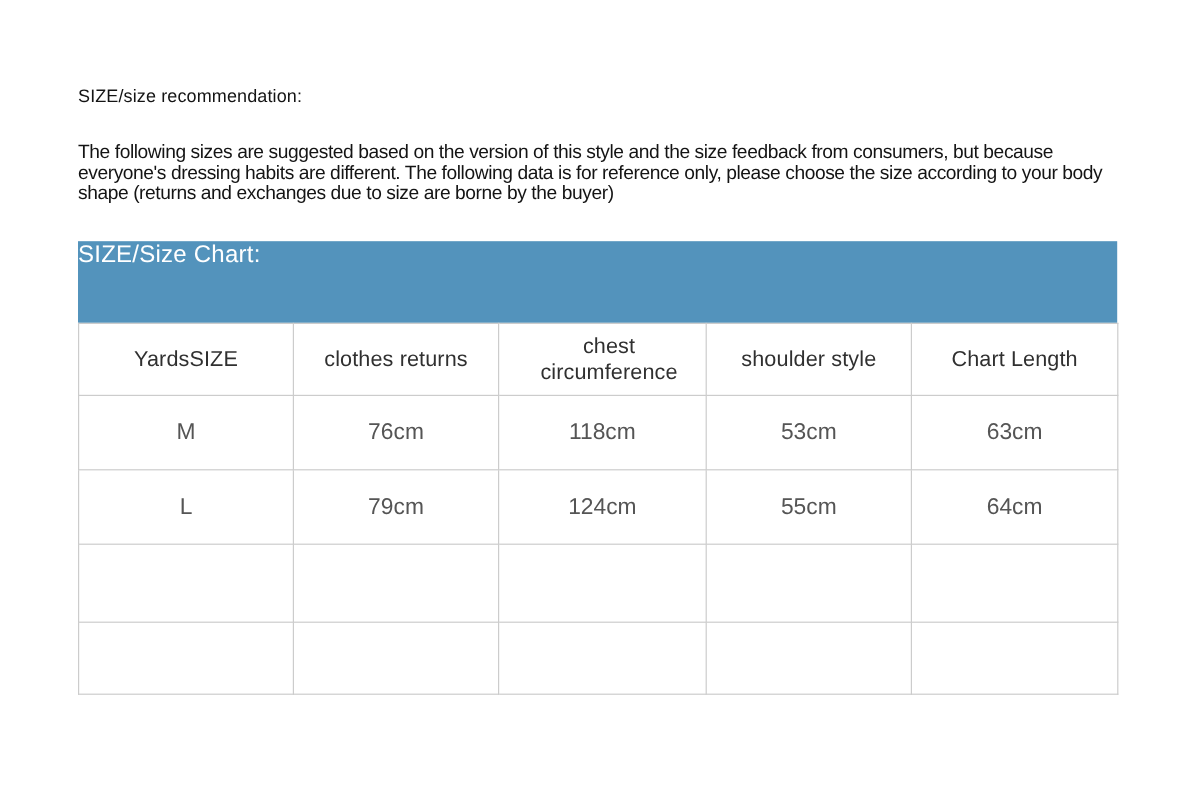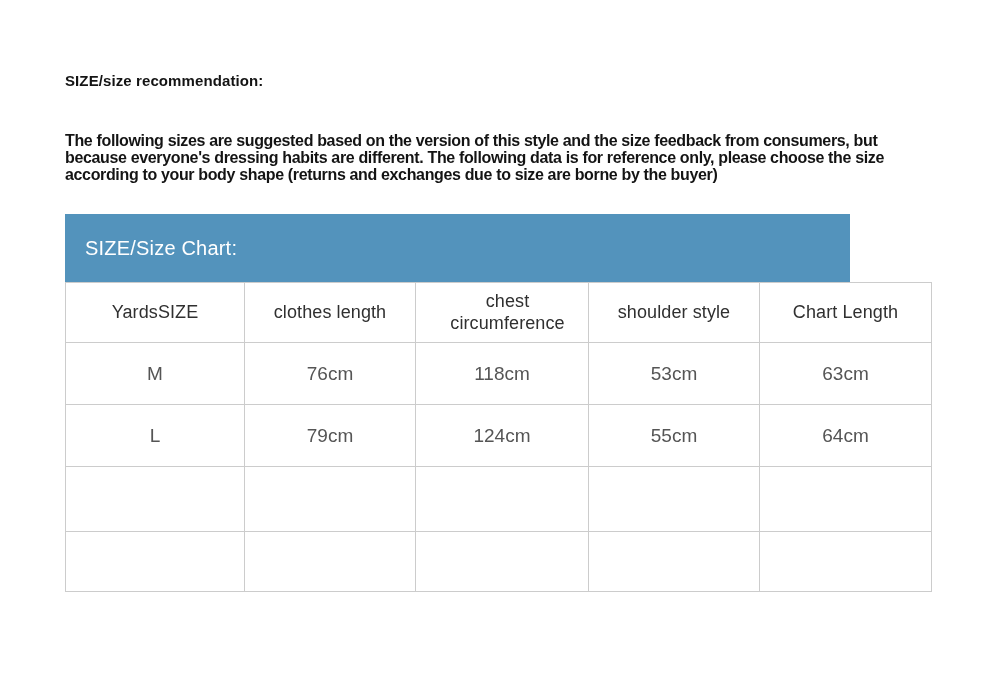--- a/index.html
+++ b/index.html
@@ -22,44 +22,42 @@
     height: 674px;
     background: #FFFFFF;
     overflow: hidden;
   }
   .content {
     padding: 72px 65px 0 65px;
   }
   .page-title {
     margin: 0;
     font-size: 15px;
-    font-weight: 700;
+    font-weight: 400;
     color: var(--body-text);
     letter-spacing: 0.1px;
   }
   .size-description {
-    margin: 43px 0 0 0;
+    margin: 30px 0 0 0;
     width: 866px;
     font-size: 16px;
     line-height: 17px;
     letter-spacing: -0.35px;
     color: var(--body-text);
-    font-weight: bold;
   }
   .chart-wrap {
     margin-top: 31px;
     width: 866px;
   }
   .chart-title-bar {
-    width: 785px;
+    width: 866px;
     height: 68px;
     background: var(--header-bg);
     display: flex;
-    align-items: center;
-    padding-left: 20px;
+    align-items: flex-start;
   }
   .chart-title-bar span {
     color: var(--header-text);
     font-size: 20px;
     letter-spacing: 0.2px;
   }
   table.size-table {
     width: 866px;
     border-collapse: collapse;
     table-layout: fixed;
@@ -111,21 +109,21 @@
         <colgroup>
           <col style="width:179px">
           <col style="width:171px">
           <col style="width:173px">
           <col style="width:171px">
           <col style="width:172px">
         </colgroup>
         <tbody>
           <tr class="header-row">
             <th>YardsSIZE</th>
-            <th>clothes length</th>
+            <th>clothes returns</th>
             <th class="left-align">chest circumference</th>
             <th>shoulder style</th>
             <th>Chart Length</th>
           </tr>
 
           <tr class="data-row">
             <td>M</td>
             <td>76cm</td>
             <td>118cm</td>
             <td>53cm</td>

